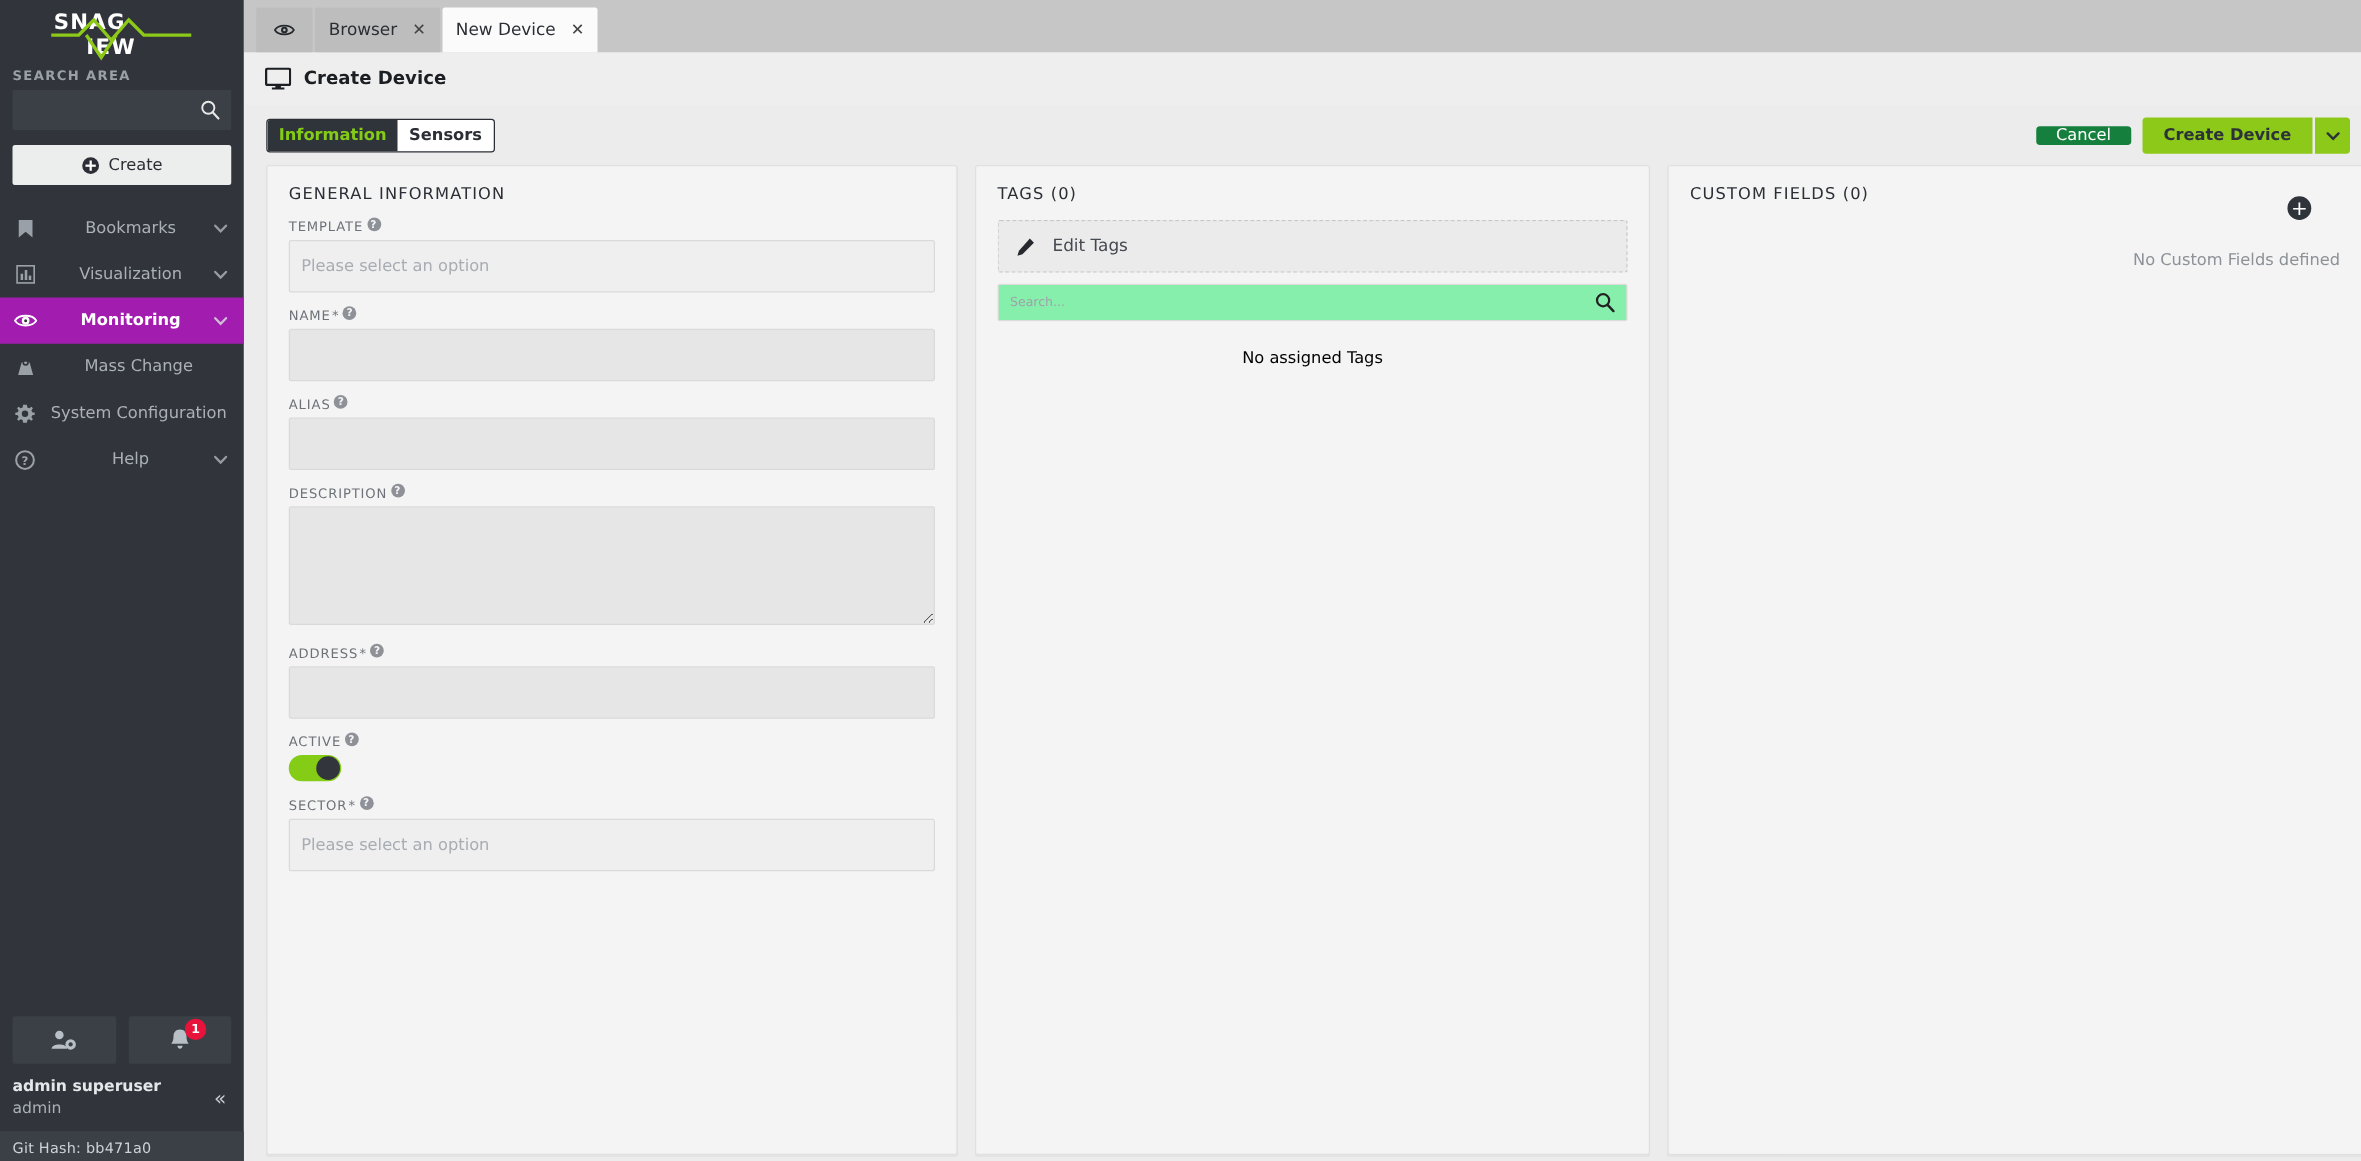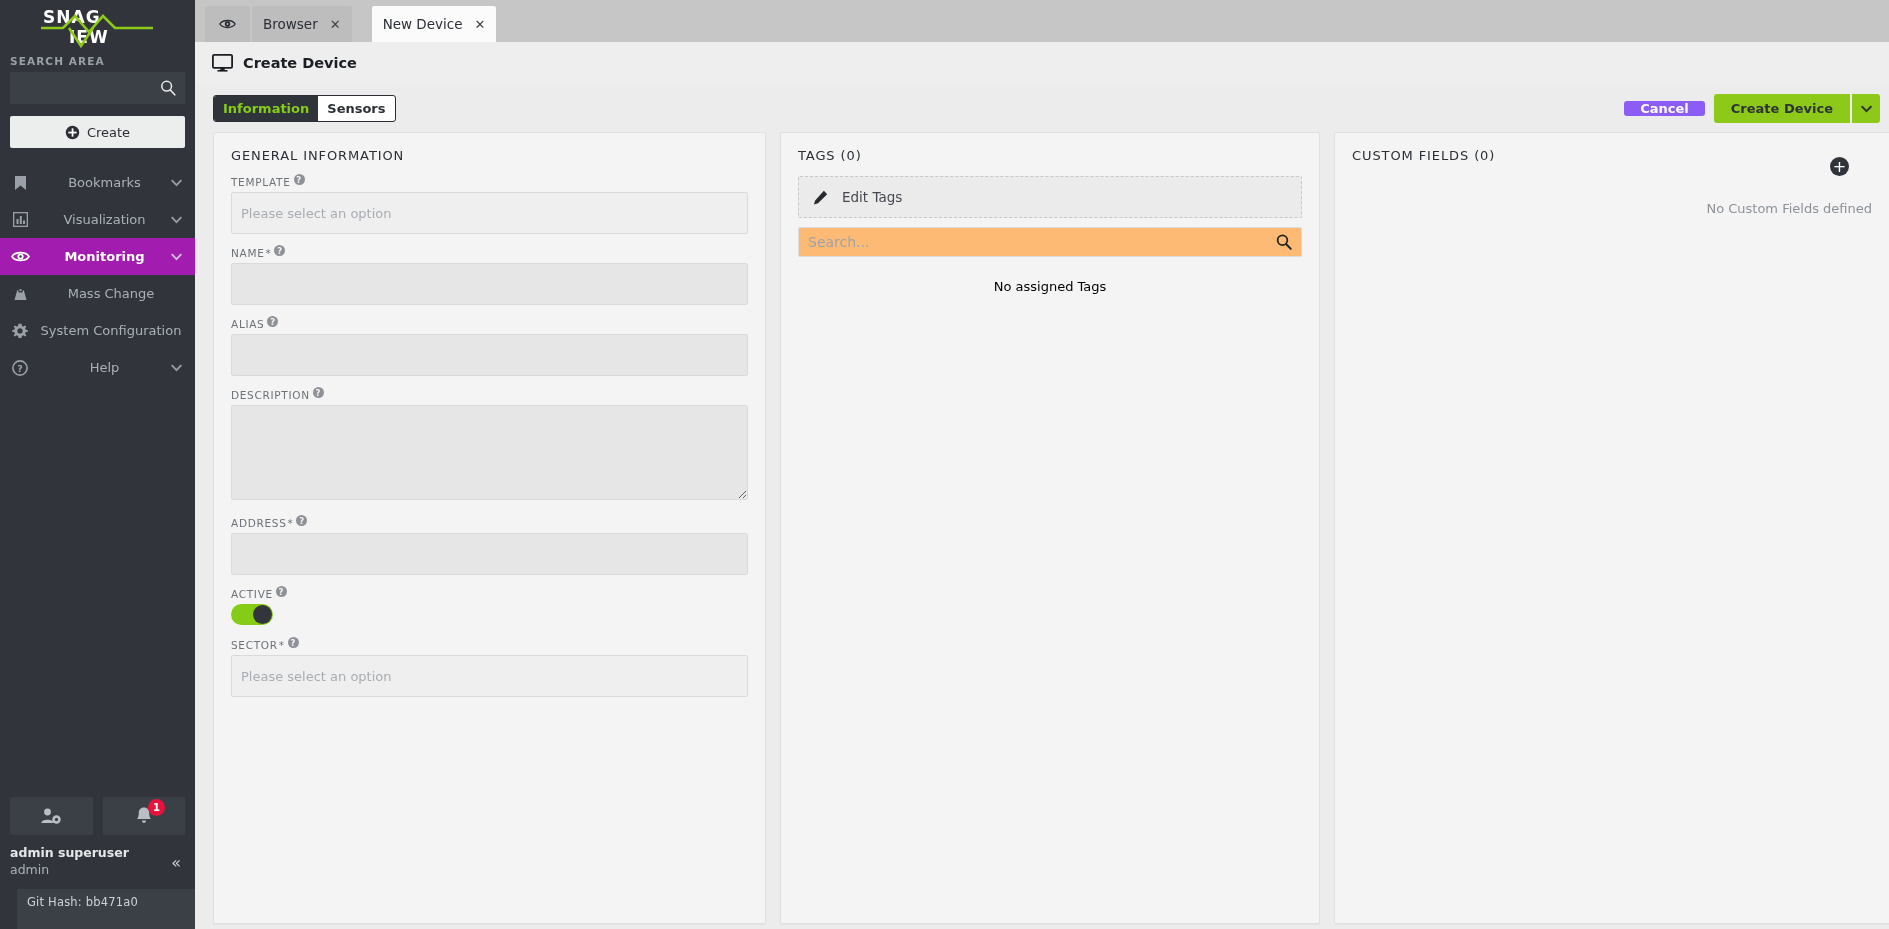--- a/index.html
+++ b/index.html
@@ -87,37 +87,37 @@
   }
   .user-row {
     display: flex; align-items: center; padding: 2px 10px 10px 10px;
   }
   .user-names { flex: 1; line-height: 1.35; }
   .user-names .n1 { color: #e5e7ea; font-size: 12.5px; font-weight: bold; }
   .user-names .n2 { color: #aab0b8; font-size: 12.5px; }
   .collapse { color: #c9ced4; font-size: 16px; cursor: pointer; padding-right: 6px; letter-spacing:-2px;}
   .git-bar {
     background: #3b4047; color: #cdd2d8; font-size: 11.5px;
-    padding: 6px 0 20px 10px; letter-spacing: .2px; margin-left: 17px;
+    padding: 6px 0 4px 10px; letter-spacing: .2px;
   }
 
   
   #main { flex: 1; height: 929px; display: flex; flex-direction: column; background: #ececec; min-width:0; }
 
   .tabbar {
     height: 42px; background: #c6c6c6; display: flex; align-items: flex-end;
     padding-left: 10px; gap: 2px; flex: 0 0 42px;
   }
   .tab {
     height: 36px; display: flex; align-items: center; gap: 12px;
     padding: 0 11px; font-size: 13.5px; color: #2b2f35; cursor: pointer;
     background: #bdbdbd; border-top-left-radius:2px; border-top-right-radius:2px;
   }
   .tab.eye { padding: 0 14px; }
-  .tab.active { background: #fbfbfb; margin-left: 18px; }
+  .tab.active { background: #fbfbfb; }
   .tab .x { font-size: 13px; color: #444; line-height: 1; }
 
   .pagehead {
     height: 42px; display: flex; align-items: center; gap: 10px;
     padding-left: 17px; background: #eeeeee; flex: 0 0 42px;
   }
   .pagehead .title { font-size: 14.5px; font-weight: bold; color: #1b1e22; }
 
   .actionbar {
     height: 48px; display: flex; align-items: center; padding: 0 0 0 18px;
@@ -128,22 +128,22 @@
     overflow: hidden; background: #fff; height: 27px;
   }
   .seg {
     padding: 0 9px; font-size: 13px; display: flex; align-items: center;
     cursor: pointer; color: #2b2f35; font-weight: bold;
   }
   .seg.on { background: #2f343a; color: #84cc16; }
 
   .actions-right { margin-left: auto; display: flex; align-items: center; gap: 9px; padding-right: 9px; }
   .btn-cancel {
-    background: #8b5cf6; color: #fff; border: 0; height: 15px; padding: 0 16px;
-    font-size: 13px; font-weight: bold; border-radius: 3px; cursor: pointer;
+    background: #15803d; color: #fff; border: 0; height: 15px; padding: 0 16px;
+    font-size: 13px; font-weight: normal; border-radius: 3px; cursor: pointer;
     font-family: inherit;
   }
   .split { display: flex; align-items: stretch; height: 29px; gap: 2px; }
   .btn-create {
     background: #8dc919; color: #2c3238; border: 0; padding: 0 17px;
     font-size: 13px; font-weight: bold; border-radius: 3px 0 0 3px; cursor: pointer;
     font-family: inherit;
   }
   .btn-create-caret {
     background: #8dc919; width: 28px; border-radius: 0 3px 3px 0;
@@ -202,22 +202,22 @@
   .edit-tags {
     border: 1px dashed #c8c8c8; background: #ebebeb; height: 42px;
     display: flex; align-items: center; gap: 14px; padding: 0 14px;
     cursor: pointer; margin-bottom: 9px; border-radius: 2px;
   }
   .edit-tags .lbl { font-size: 13.5px; color: #45494f; }
   .tag-search {
     position: relative; margin-bottom: 22px;
   }
   .tag-search input {
-    width: 100%; height: 30px; background: #fdba74; border: 1px solid #dcdcdc;
-    border-radius: 2px; font-size: 14px; padding: 0 36px 0 9px; color: #3a3f45;
+    width: 100%; height: 30px; background: #86efac; border: 1px solid #dcdcdc;
+    border-radius: 2px; font-size: 10px; padding: 0 36px 0 9px; color: #3a3f45;
     outline: none; font-family: inherit;
   }
   .tag-search input::placeholder { color: #9ea3a9; }
   .tag-search .mag2 { position: absolute; right: 9px; top: 6px; }
   .empty-msg {
     text-align: center; color: #000000; font-size: 13px;
   }
 
   
   .cf-head { display: flex; align-items: flex-end; }

